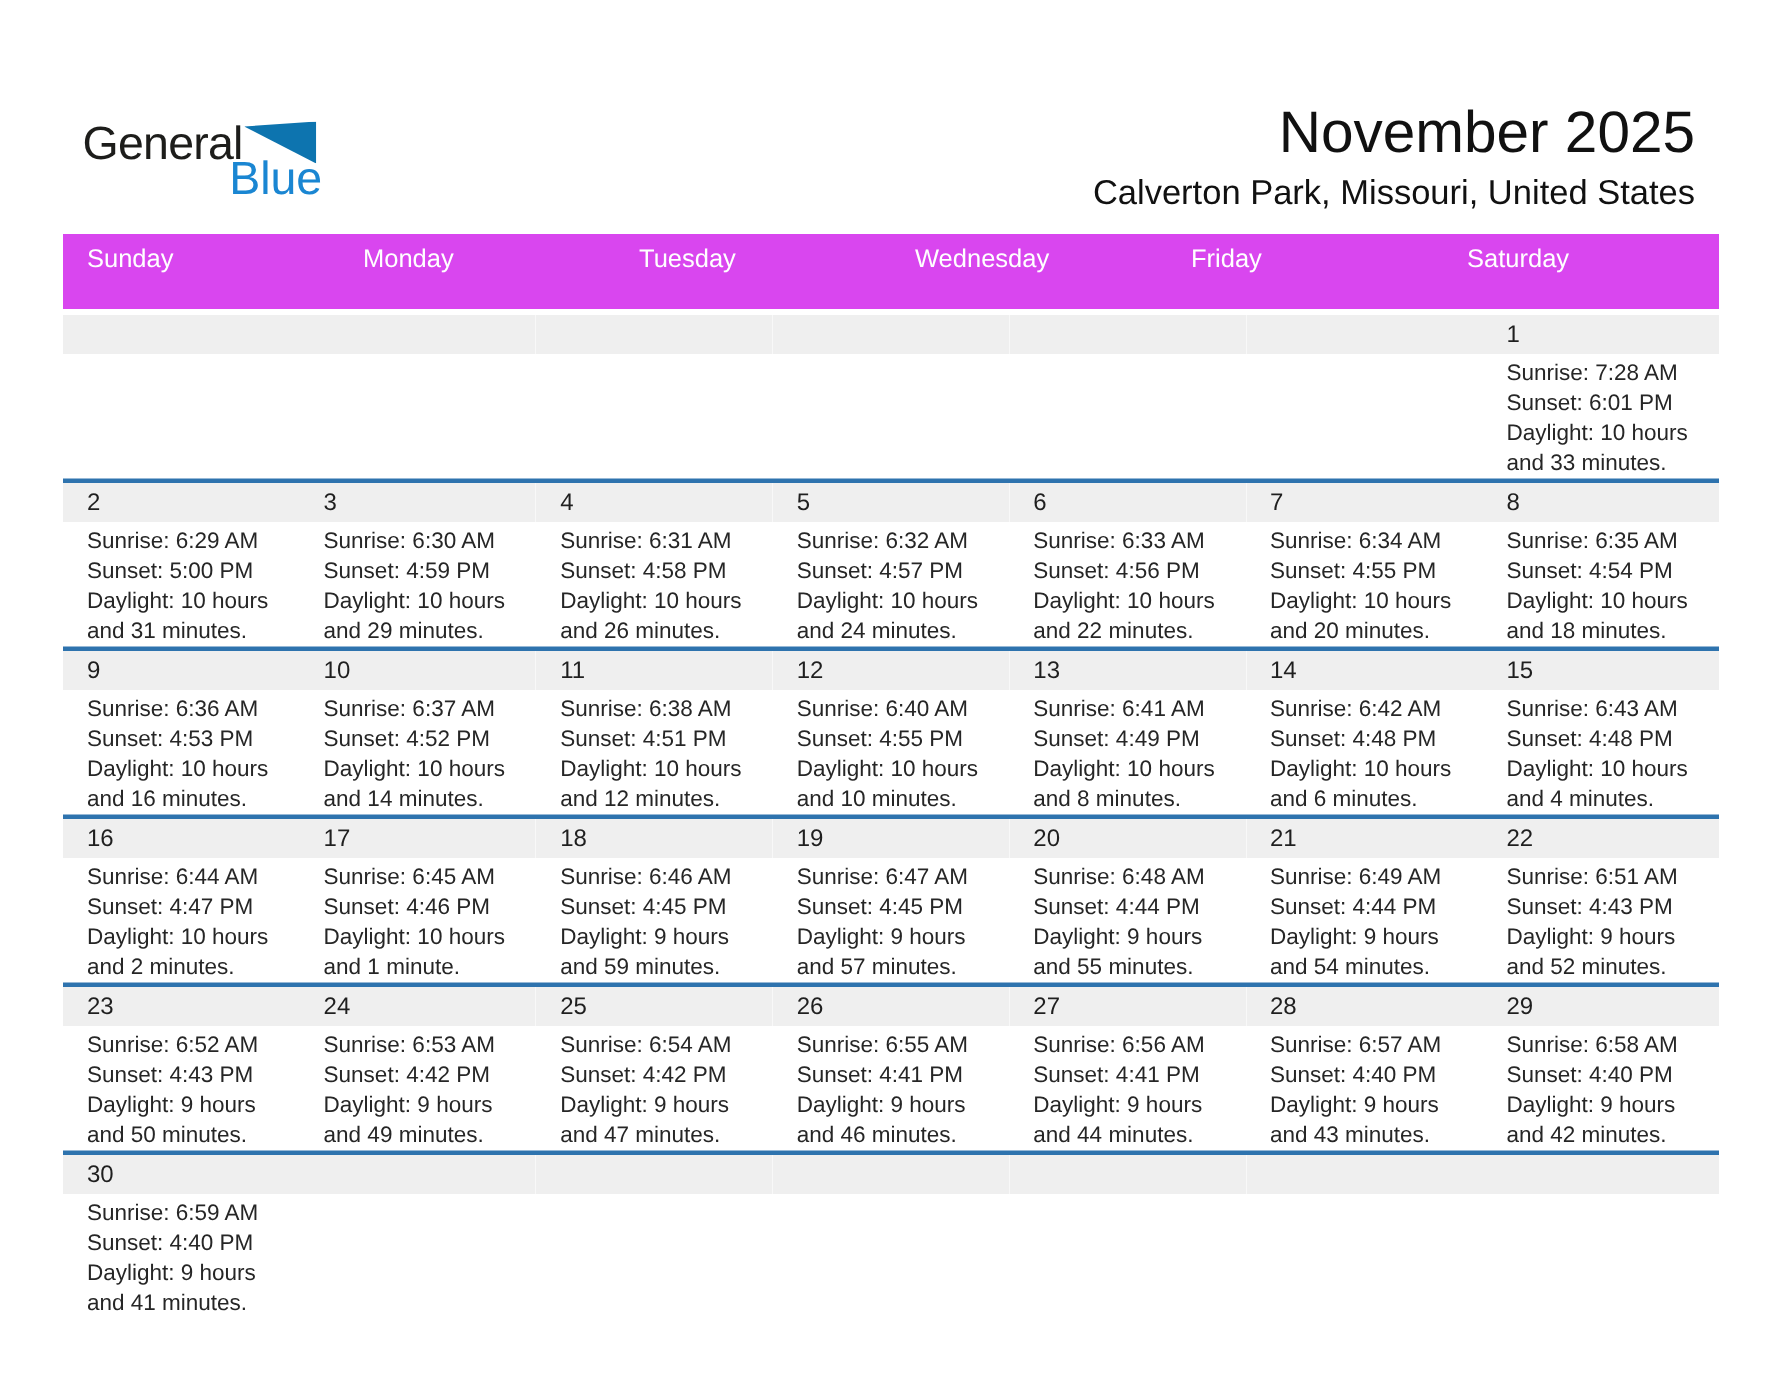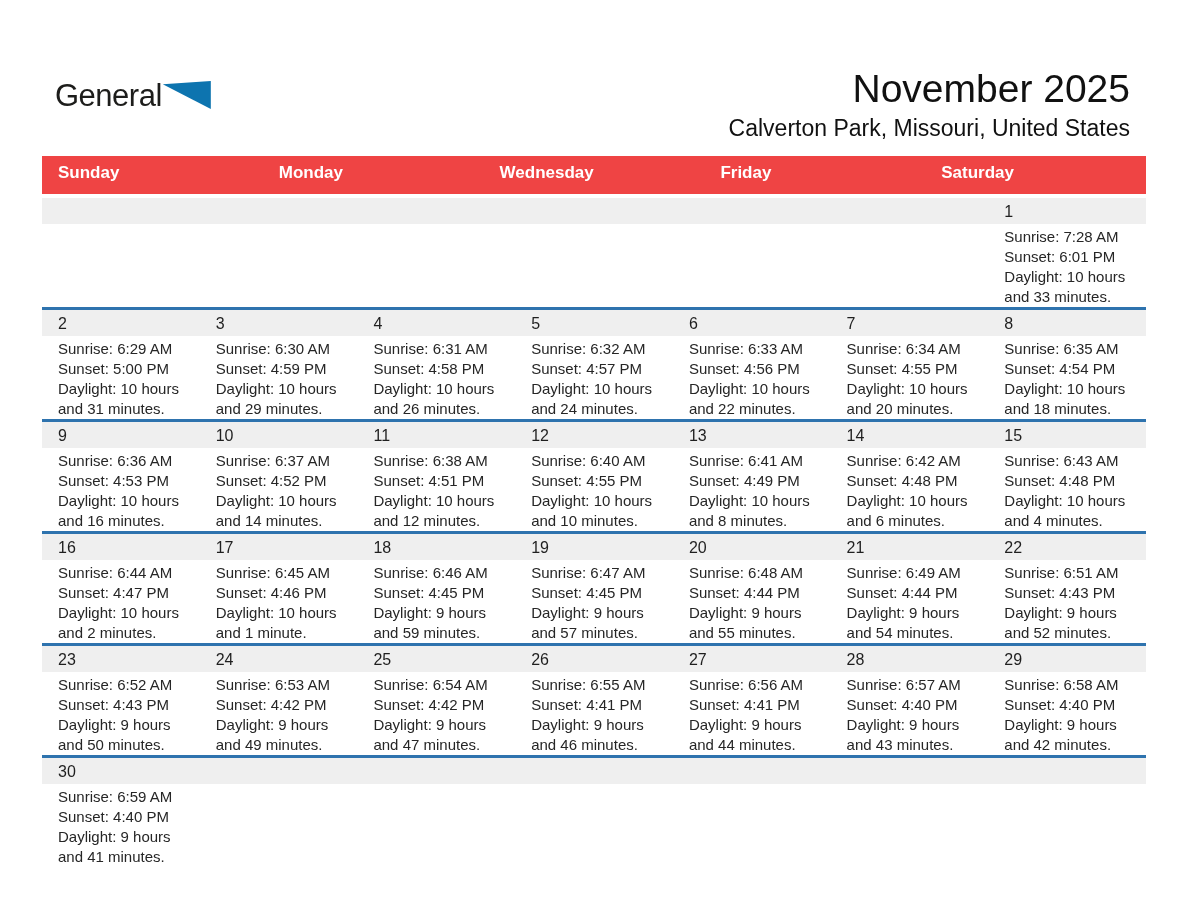--- a/index.html
+++ b/index.html
@@ -16,52 +16,54 @@
   .logo-blue { font-size:31px; line-height:1; color:#1a86d2; text-align:right;
                margin-top:-8px; margin-right:-4px; }
 
   
   .titles { position:absolute; right:58px; top:68px; text-align:right; color:#111111; }
   .title { font-size:39px; line-height:1.1; font-weight:400; }
   .subtitle { font-size:23px; margin-top:4px; font-weight:400; }
 
   
   .calendar { position:absolute; left:42px; top:156px; width:1104px; }
-  .weekday-header { display:flex; background:#ef4444; height:38px;font-weight:bold; }
+  .weekday-header { display:flex; background:#d946ef; height:50px; }
   .weekday { flex:1; color:#ffffff; font-size:17px; line-height:34px; padding-left:16px; overflow:hidden; }
 
   .weeks { margin-top:4px; }
   .week { display:flex; min-height:106px; border-bottom:3px solid #2e73ae; }
   .week.last { border-bottom:none; }
   .cell { flex:1; overflow:hidden; }
   .day-number { height:26px; line-height:27px; background:#efefef; padding-left:16px;
                 font-size:16px; color:#1f1f1f; }
   .cell-lines { padding:3px 6px 0 16px; font-size:15px; line-height:20px; color:#262626; }
 </style>
 </head>
 <body>
 
 <div class="page">
 
   <div class="logo">
     <div class="logo-row">
       <span class="logo-general">General</span>
       <span class="logo-triangle"></span>
     </div>
+    <div class="logo-blue">Blue</div>
   </div>
 
   <div class="titles">
     <div class="title">November 2025</div>
     <div class="subtitle">Calverton Park, Missouri, United States</div>
   </div>
 
   <div class="calendar">
     <div class="weekday-header">
       <div class="weekday">Sunday</div>
       <div class="weekday">Monday</div>
+      <div class="weekday">Tuesday</div>
       <div class="weekday">Wednesday</div>
       <div class="weekday">Friday</div>
       <div class="weekday">Saturday</div>
     </div>
     <div class="weeks" id="weeks">
         <div class="week">
           <div class="cell">
             <div class="day-number"></div>
           </div>
           <div class="cell">

